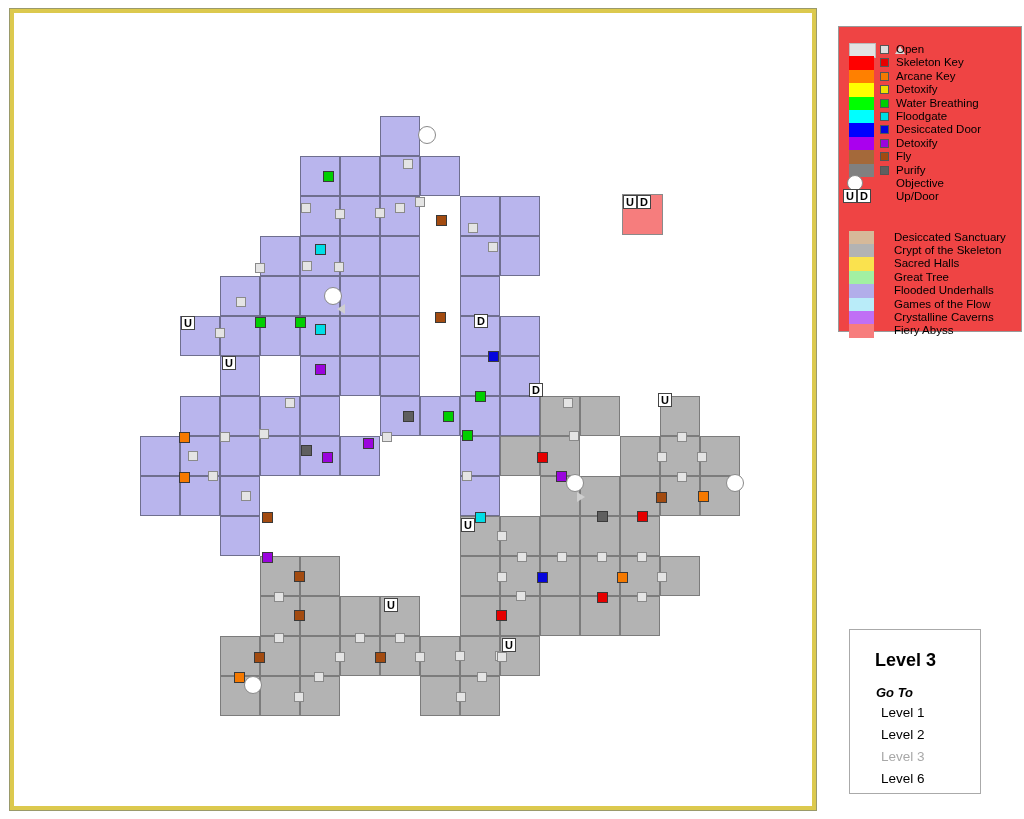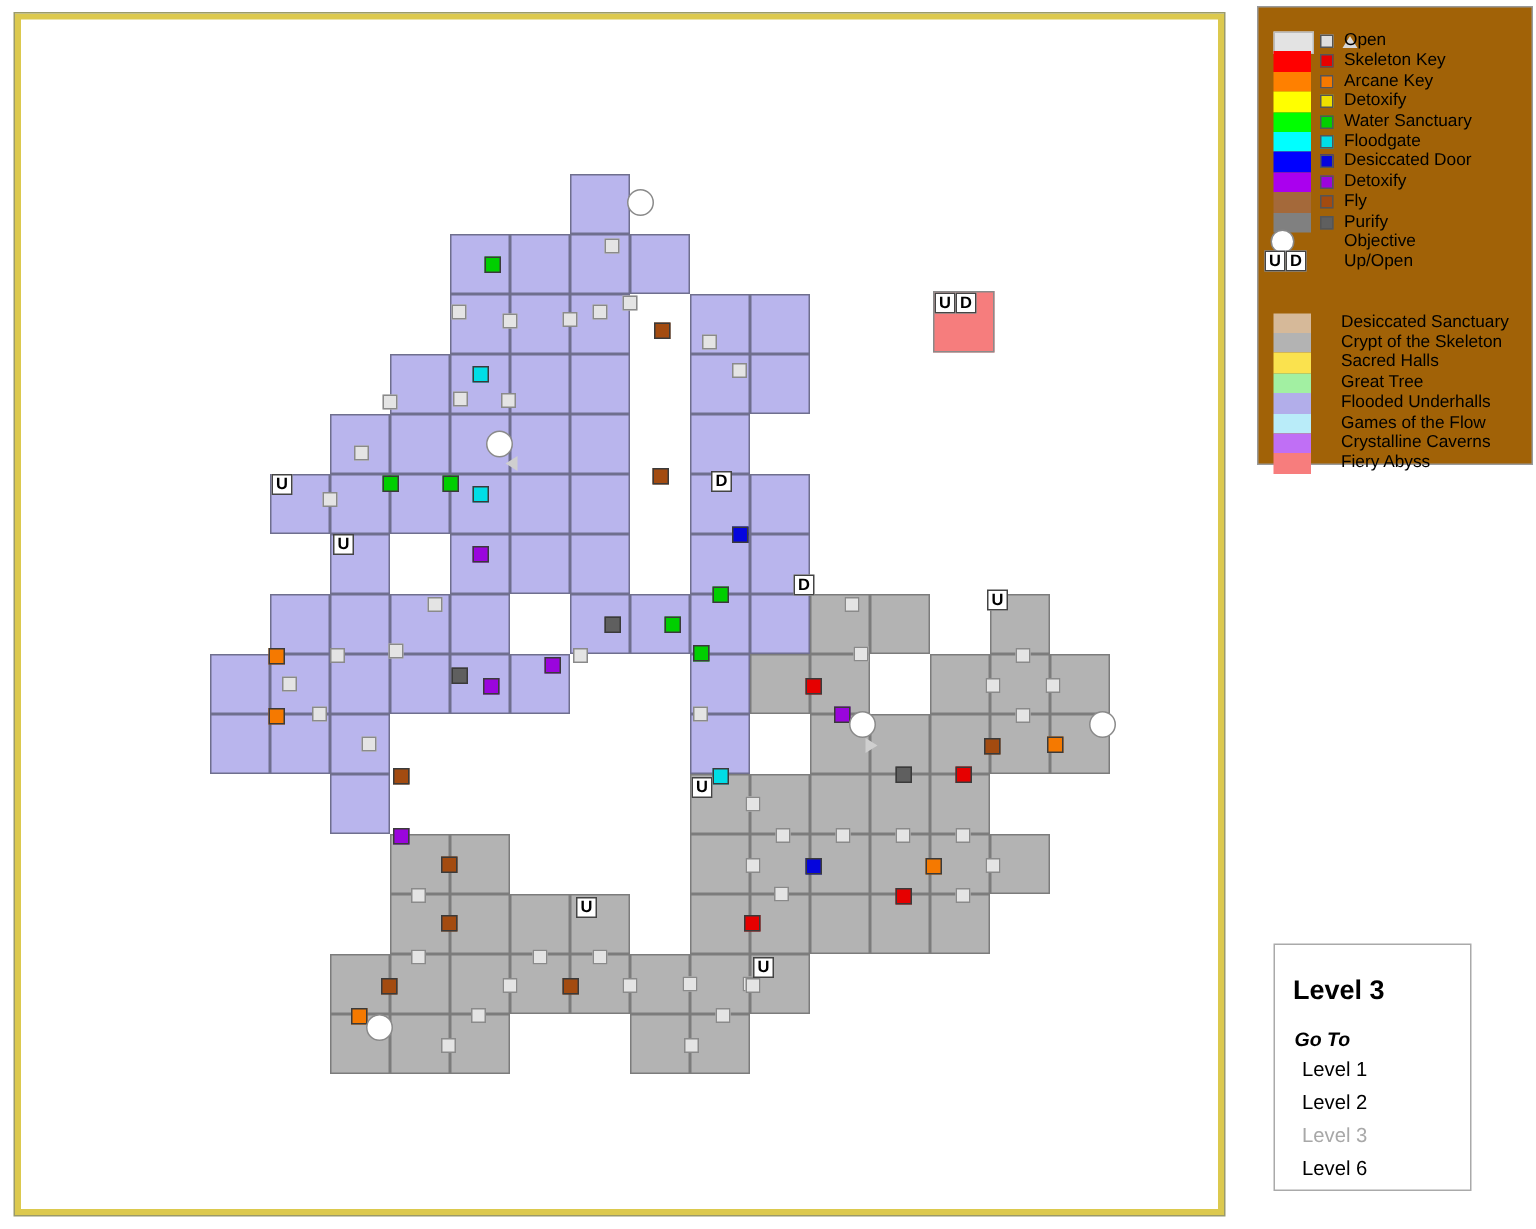--- a/index.html
+++ b/index.html
@@ -12,35 +12,35 @@
   .room{position:absolute;box-sizing:border-box;border:1px solid #707070;}
   .door{position:absolute;box-sizing:border-box;width:11px;height:11px;border:1px solid #3a3a3a;z-index:3;}
   .door.open{width:10px;height:10px;border:1px solid #8a8a8a;}
   .maplabel{position:absolute;background:#fff;border:1px solid #444;color:#000;
     font-size:11px;font-weight:bold;line-height:12px;padding:0 2px;z-index:5;}
   .objective{position:absolute;width:18px;height:18px;border-radius:50%;background:#fff;
     border:1px solid #8a8a8a;box-sizing:border-box;z-index:4;}
   .tri{position:absolute;width:0;height:0;z-index:4;}
   .tri.left{border-top:5px solid transparent;border-bottom:5px solid transparent;border-right:8px solid #cfcfcf;}
   .tri.right{border-top:5px solid transparent;border-bottom:5px solid transparent;border-left:8px solid #cfcfcf;}
-  #legend{position:absolute;left:838px;top:4px;width:184px;height:306px;background:#a16207;
+  #legend{position:absolute;left:838px;top:26px;width:184px;height:306px;background:#ef4444;
     border:1px solid #999;box-sizing:border-box;}
   .lg-row{position:relative;height:13.4px;font-size:11.5px;color:#000;line-height:13.4px;}
   .lg-big{position:absolute;left:10px;top:0;width:25px;height:13.4px;}
   .lg-small{position:absolute;left:41px;top:2px;width:9px;height:9px;box-sizing:border-box;border:1px solid #555;}
   .lg-tri{position:absolute;left:56px;top:3px;width:0;height:0;
     border-left:5px solid transparent;border-right:5px solid transparent;border-bottom:8px solid #d8d8d8;}
   .lg-label{position:absolute;left:57px;top:0;white-space:nowrap;}
   .lg-label2{position:absolute;left:55px;top:0;white-space:nowrap;}
   .lg-circ{position:absolute;left:8px;top:-2px;width:16px;height:16px;border-radius:50%;
     background:#fff;border:1px solid #888;box-sizing:border-box;}
   .lg-ud{position:absolute;left:4px;top:0;font-size:11px;font-weight:bold;line-height:12px;}
   .lg-ud span{background:#fff;border:1px solid #444;padding:0 2px;}
   #level-panel{position:absolute;left:849px;top:629px;width:132px;height:165px;background:#fff;
-    border:1px solid #aaa;box-sizing:border-box;}
+    border:1px solid #aaa;box-sizing:border-box;padding-left:13px;}
   #level-title{margin:20px 0 0 12px;font-size:18px;font-weight:bold;color:#000;}
   #goto-label{margin:14px 0 2px 13px;font-size:13px;font-weight:bold;color:#000;font-style:italic;}
   .level-link{margin:0 0 0 18px;font-size:13.5px;line-height:22px;color:#000;cursor:pointer;}
   .level-link.disabled{color:#a8a8a8;cursor:default;}
 </style>
 </head>
 <body>
 
 <div id="app">
   <div id="map-frame"></div>
@@ -273,21 +273,21 @@
           <div class="lg-label">Arcane Key</div>
         </div>
         <div class="lg-row">
           <div class="lg-big" style="background: rgb(255, 255, 0);"></div>
           <div class="lg-small" style="background: rgb(238, 224, 0);"></div>
           <div class="lg-label">Detoxify</div>
         </div>
         <div class="lg-row">
           <div class="lg-big" style="background: rgb(0, 255, 0);"></div>
           <div class="lg-small" style="background: rgb(0, 207, 0);"></div>
-          <div class="lg-label">Water Sanctuary</div>
+          <div class="lg-label">Water Breathing</div>
         </div>
         <div class="lg-row">
           <div class="lg-big" style="background: rgb(0, 255, 255);"></div>
           <div class="lg-small" style="background: rgb(0, 221, 230);"></div>
           <div class="lg-label">Floodgate</div>
         </div>
         <div class="lg-row">
           <div class="lg-big" style="background: rgb(0, 0, 255);"></div>
           <div class="lg-small" style="background: rgb(5, 5, 221);"></div>
           <div class="lg-label">Desiccated Door</div>
@@ -306,21 +306,21 @@
           <div class="lg-big" style="background: rgb(128, 128, 128);"></div>
           <div class="lg-small" style="background: rgb(95, 95, 95);"></div>
           <div class="lg-label">Purify</div>
         </div>
         <div class="lg-row">
           <div class="lg-circ"></div>
           <div class="lg-label">Objective</div>
         </div>
         <div class="lg-row">
           <div class="lg-ud"><span>U</span><span>D</span></div>
-          <div class="lg-label">Up/Open</div>
+          <div class="lg-label">Up/Door</div>
         </div>
       </div>
     <div id="legend-areas" style="padding-top:27px;">
         <div class="lg-row">
           <div class="lg-big" style="background: rgb(214, 185, 153);"></div>
           <div class="lg-label2">Desiccated Sanctuary</div>
         </div>
         <div class="lg-row">
           <div class="lg-big" style="background: rgb(179, 179, 179);"></div>
           <div class="lg-label2">Crypt of the Skeleton</div>

